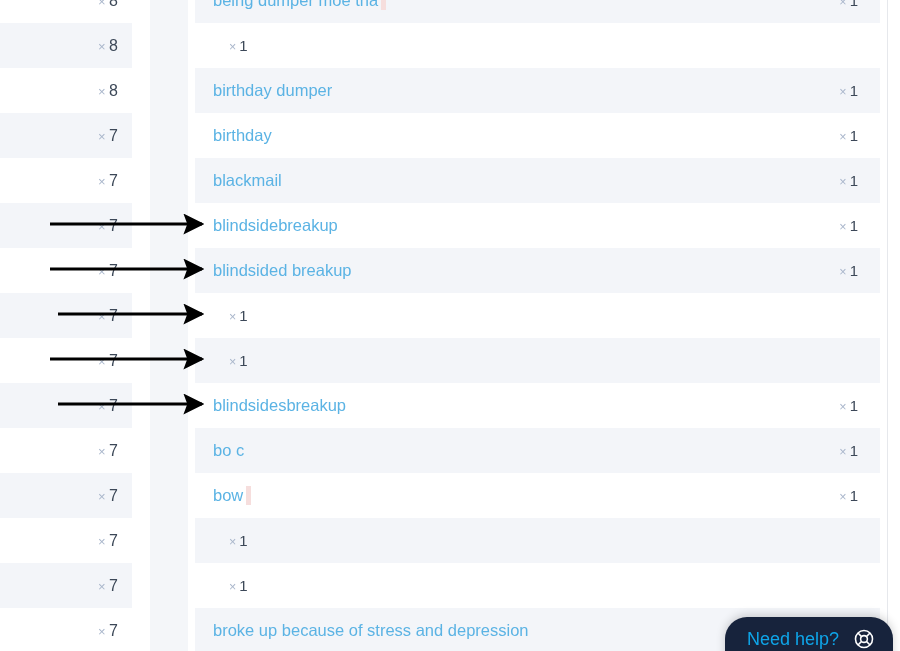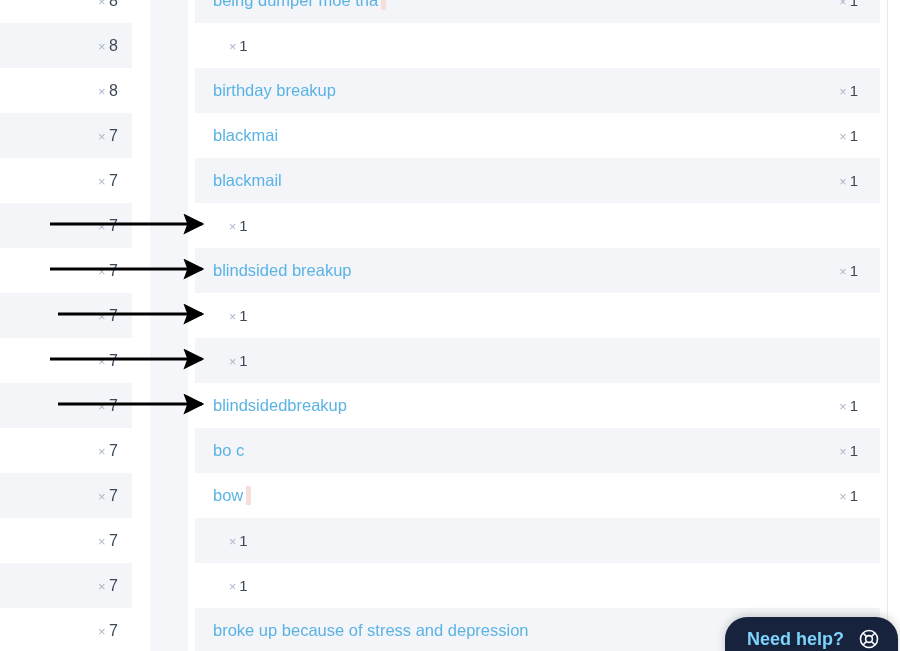--- a/index.html
+++ b/index.html
@@ -148,23 +148,23 @@
     padding: 0 18px 0 22px;
     border-radius: 22px 22px 0 0;
     background: #17233c;
     display: flex;
     align-items: center;
     gap: 14px;
     cursor: pointer;
     box-shadow: 0 -2px 10px rgba(0,0,0,0.18);
   }
   #need-help .nh-label {
-    color: #7dd3fc;
+    color: #0ea5e9;
     font-size: 18px;
-    font-weight: 700;
+    font-weight: 400;
     white-space: nowrap;
   }
   #need-help svg { display: block; }
 </style>
 </head>
 <body>
 
 <div id="screen">
 
   <div id="left-panel">
@@ -222,46 +222,47 @@
   <div id="right-panel">
     <div class="rows" id="right-rows">
         <div class="rrow alt">
           <a class="term"><span>being dumper moe tha</span><span class="hl"></span></a>
           <span class="rcount"><span class="x">×</span><span>1</span></span>
         </div>
         <div class="rrow">
           <span class="rcount"><span class="x">×</span><span>1</span></span>
         </div>
         <div class="rrow alt">
-          <a class="term"><span>birthday breakup</span></a>
-          <span class="rcount"><span class="x">×</span><span>1</span></span>
-        </div>
-        <div class="rrow">
-          <a class="term"><span>blackmai</span></a>
+          <a class="term"><span>birthday dumper</span></a>
+          <span class="rcount"><span class="x">×</span><span>1</span></span>
+        </div>
+        <div class="rrow">
+          <a class="term"><span>birthday</span></a>
           <span class="rcount"><span class="x">×</span><span>1</span></span>
         </div>
         <div class="rrow alt">
           <a class="term"><span>blackmail</span></a>
           <span class="rcount"><span class="x">×</span><span>1</span></span>
         </div>
         <div class="rrow">
+          <a class="term"><span>blindsidebreakup</span></a>
           <span class="rcount"><span class="x">×</span><span>1</span></span>
         </div>
         <div class="rrow alt">
           <a class="term"><span>blindsided breakup</span></a>
           <span class="rcount"><span class="x">×</span><span>1</span></span>
         </div>
         <div class="rrow">
           <span class="rcount"><span class="x">×</span><span>1</span></span>
         </div>
         <div class="rrow alt">
           <span class="rcount"><span class="x">×</span><span>1</span></span>
         </div>
         <div class="rrow">
-          <a class="term"><span>blindsidedbreakup</span></a>
+          <a class="term"><span>blindsidesbreakup</span></a>
           <span class="rcount"><span class="x">×</span><span>1</span></span>
         </div>
         <div class="rrow alt">
           <a class="term"><span>bo c</span></a>
           <span class="rcount"><span class="x">×</span><span>1</span></span>
         </div>
         <div class="rrow">
           <a class="term"><span>bow</span><span class="hl"></span></a>
           <span class="rcount"><span class="x">×</span><span>1</span></span>
         </div>

